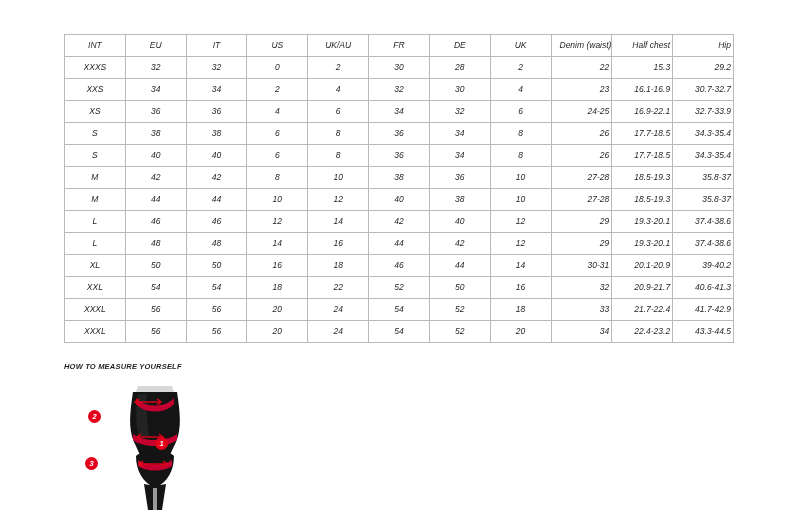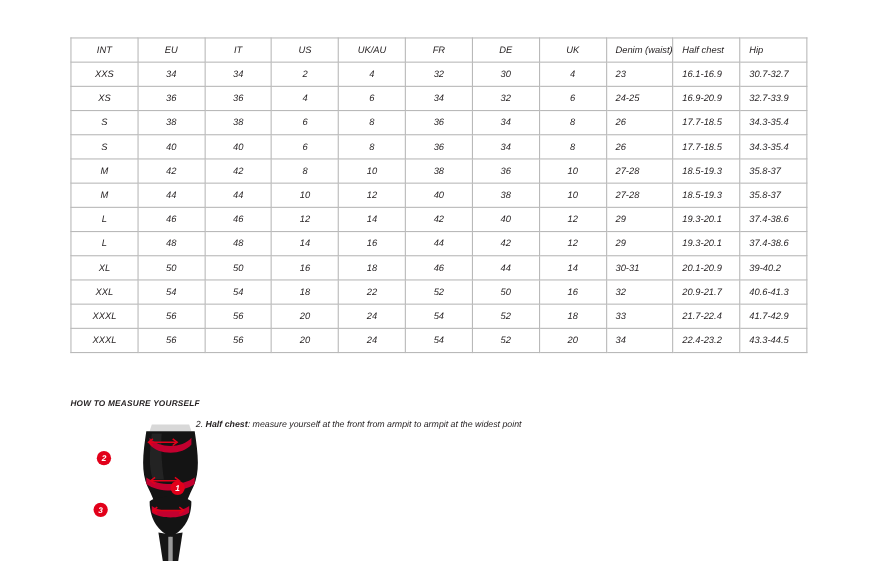--- a/index.html
+++ b/index.html
@@ -45,21 +45,21 @@
     padding: 0 2px;
     line-height: 21px;
     white-space: nowrap;
     overflow: hidden;
   }
   table.size-table th {
     font-weight: normal;
   }
   table.size-table td.left-cell,
   table.size-table th.left-cell {
-    text-align: left;
+    text-align: right;
     padding-left: 8px;
     margin-left: 16px;
   }
   
   .measure-title {
     position: absolute;
     left: 64px;
     top: 350px;
     font-size: 7.5px;
     font-weight: bold;
@@ -119,20 +119,33 @@
           <th>FR</th>
           <th>DE</th>
           <th>UK</th>
           <th class="left-cell">Denim (waist)</th>
           <th class="left-cell">Half chest</th>
           <th class="left-cell">Hip</th>
         </tr>
       </thead>
       <tbody>
         <tr>
+          <td>XXXS</td>
+          <td>32</td>
+          <td>32</td>
+          <td>0</td>
+          <td>2</td>
+          <td>30</td>
+          <td>28</td>
+          <td>2</td>
+          <td class="left-cell">22</td>
+          <td class="left-cell">15.3</td>
+          <td class="left-cell">29.2</td>
+        </tr>
+        <tr>
           <td>XXS</td>
           <td>34</td>
           <td>34</td>
           <td>2</td>
           <td>4</td>
           <td>32</td>
           <td>30</td>
           <td>4</td>
           <td class="left-cell">23</td>
           <td class="left-cell">16.1-16.9</td>
@@ -141,21 +154,21 @@
         <tr>
           <td>XS</td>
           <td>36</td>
           <td>36</td>
           <td>4</td>
           <td>6</td>
           <td>34</td>
           <td>32</td>
           <td>6</td>
           <td class="left-cell">24-25</td>
-          <td class="left-cell">16.9-20.9</td>
+          <td class="left-cell">16.9-22.1</td>
           <td class="left-cell">32.7-33.9</td>
         </tr>
         <tr>
           <td>S</td>
           <td>38</td>
           <td>38</td>
           <td>6</td>
           <td>8</td>
           <td>36</td>
           <td>34</td>
@@ -326,19 +339,15 @@
         <polyline points="63,81 67,84 63,87"></polyline>
       </g>
     </svg>
   </div>
 
   <div class="bullet b1">1</div>
   <div class="bullet b2">2</div>
   <div class="bullet b3">3</div>
 
   <div class="steps">
-    <div class="step">
-      <span>2.</span>
-      <b>Half chest</b><span>: measure yourself at the front from armpit to armpit at the widest point</span>
-    </div>
   </div>
 
 </div>
 
 </body></html>

